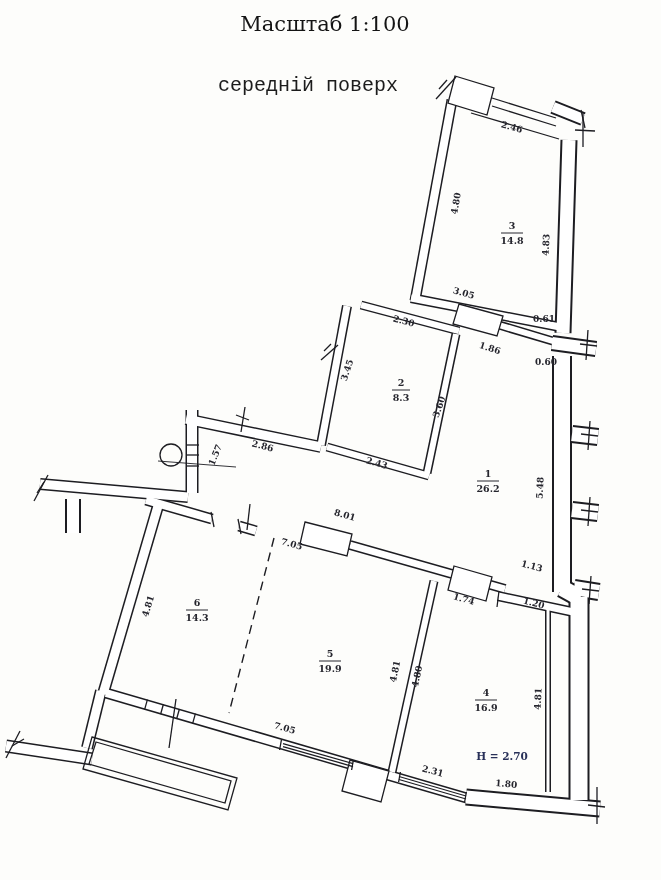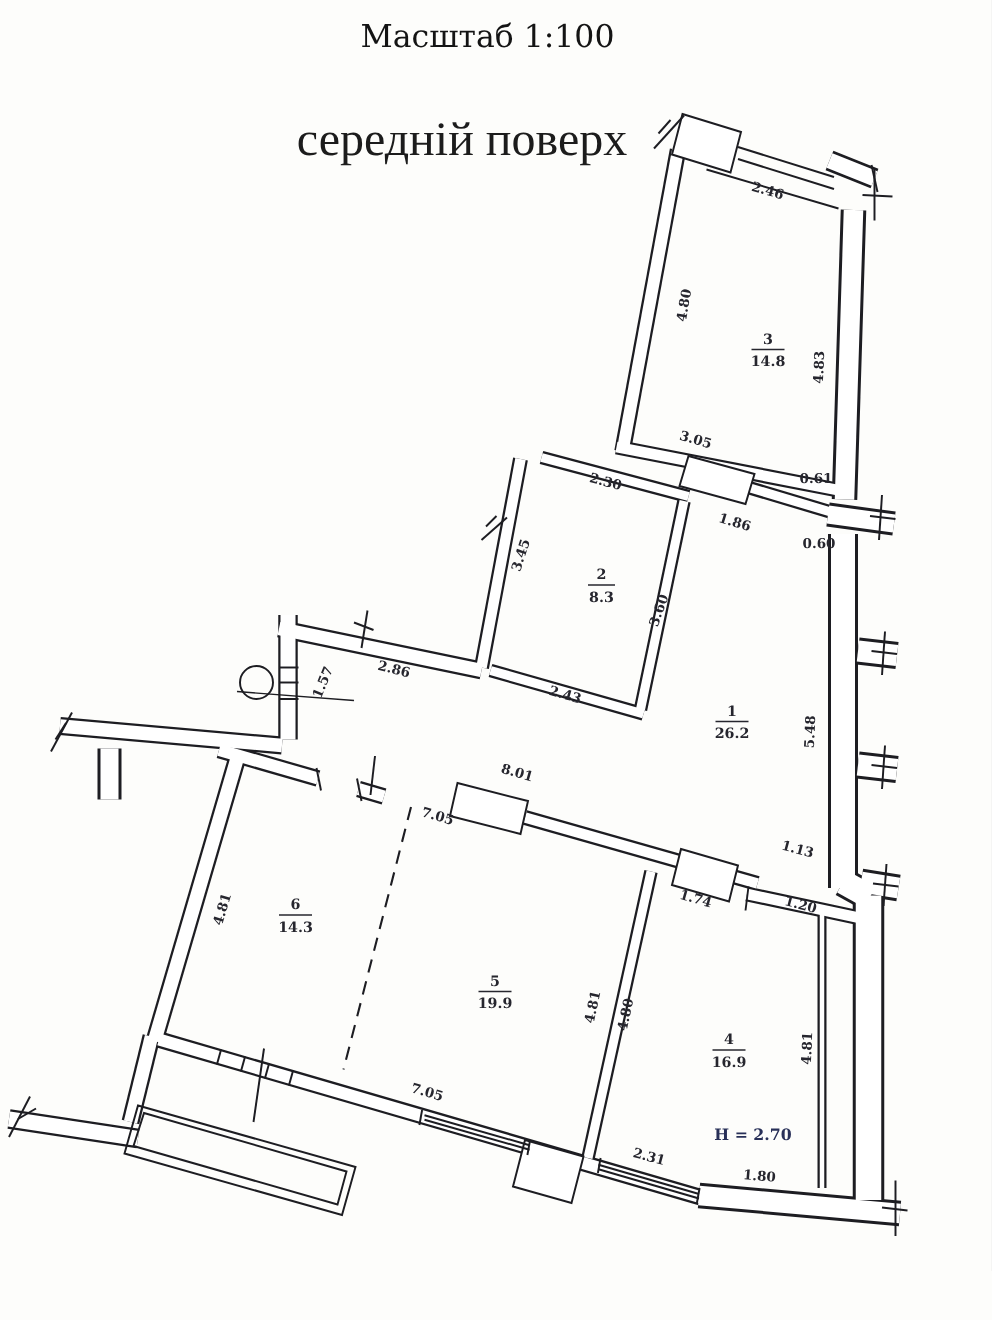--- a/index.html
+++ b/index.html
@@ -13,22 +13,22 @@
   }
   .title{
     position:absolute;left:325px;top:12px;
     transform:translateX(-50%);
     font-family:"DejaVu Serif", serif;
     font-size:21px;color:#141414;white-space:nowrap;
   }
   .subtitle{
     position:absolute;left:308px;top:74px;
     transform:translateX(-50%);
-    font-family:Liberation Serif, serif;
-    font-size:32px;color:#1c1c1c;white-space:nowrap;
+    font-family:Liberation Mono, monospace;
+    font-size:20px;color:#1c1c1c;white-space:nowrap;
   }
   svg{position:absolute;left:0;top:0;}
   .bk{stroke:#1d1d22;fill:none;stroke-linecap:butt;}
   .wt{stroke:#ffffff;fill:none;stroke-linecap:butt;}
   .w6{stroke-width:6}.w3{stroke-width:3}
   .w9{stroke-width:9}.w60{stroke-width:6}
   .w10{stroke-width:10}.w7{stroke-width:7}
   .w11{stroke-width:11}.w8{stroke-width:8}
   .w12{stroke-width:12}.w90{stroke-width:9}
   .w13{stroke-width:13}.w100{stroke-width:10}

